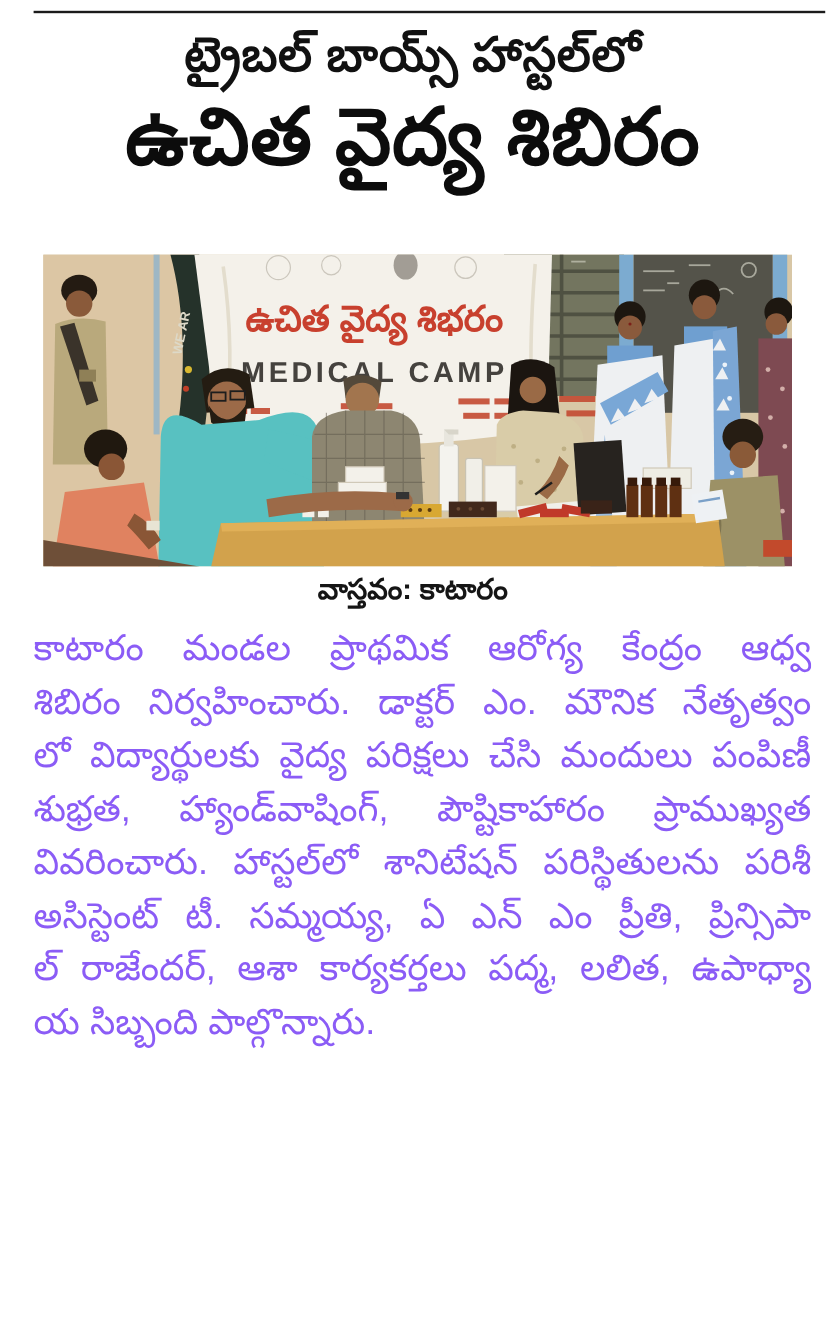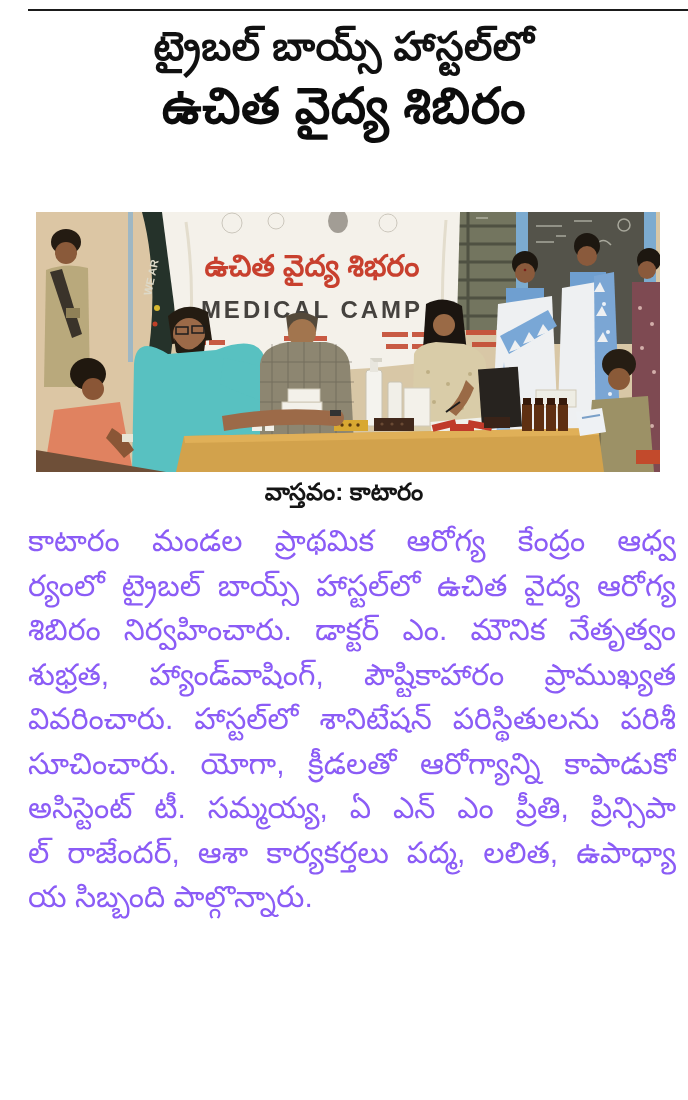--- a/index.html
+++ b/index.html
@@ -8,21 +8,21 @@
     font-family:"Liberation Sans","DejaVu Sans",sans-serif;color:#141414;
     overflow:hidden;margin:0 auto;
   }
   .top-rule{position:absolute;left:28px;right:0;top:9px;height:2px;background:#1b1b1b;}
   .kicker{
     position:absolute;top:24px;left:0;width:100%;margin:0;text-align:center;
     font-size:40px;font-weight:800;color:#111111;letter-spacing:0.5px;
   }
   .headline{
     position:absolute;top:80px;left:0;width:100%;margin:0;text-align:center;
-    font-size:50px;font-weight:900;color:#0c0c0c;line-height:1.05;letter-spacing:0.5px;
+    font-size:66px;font-weight:900;color:#0c0c0c;line-height:1.05;letter-spacing:0.5px;
   }
   .photo{position:absolute;left:36px;top:212px;width:624px;height:260px;margin:0;}
   .photo svg{display:block;}
   .dateline{
     position:absolute;top:478px;left:0;width:100%;margin:0;text-align:center;
     font-size:24px;font-weight:800;color:#151515;
   }
   .body-text{position:absolute;left:28px;top:519px;width:648px;}
   .body-text .bline{
     font-size:30px;line-height:44.5px;height:44.5px;overflow:hidden;
@@ -288,23 +288,22 @@
       </g>
 
       <polygon points="0,238 130,260 0,260" fill="#6e4f38"></polygon>
     </svg>
   </figure>
 
   <p class="dateline">వాస్తవం: కాటారం</p>
 
   <div class="body-text">
     <div class="bline">కాటారం మండల ప్రాథమిక ఆరోగ్య కేంద్రం ఆధ్వ</div>
-    <div class="bline">ర్యంలో ట్రైబల్ బాయ్స్ హాస్టల్‌లో ఉచిత వైద్య ఆరోగ్య</div>
     <div class="bline">శిబిరం నిర్వహించారు. డాక్టర్ ఎం. మౌనిక నేతృత్వం</div>
+    <div class="bline">లో విద్యార్థులకు వైద్య పరిక్షలు చేసి మందులు పంపిణీ</div>
     <div class="bline">శుభ్రత, హ్యాండ్‌వాషింగ్, పౌష్టికాహారం ప్రాముఖ్యత</div>
     <div class="bline">వివరించారు. హాస్టల్‌లో శానిటేషన్ పరిస్థితులను పరిశీ</div>
-    <div class="bline">సూచించారు. యోగా, క్రీడలతో ఆరోగ్యాన్ని కాపాడుకో</div>
     <div class="bline">అసిస్టెంట్ టీ. సమ్మయ్య, ఏ ఎన్ ఎం ప్రీతి, ప్రిన్సిపా</div>
     <div class="bline">ల్ రాజేందర్, ఆశా కార్యకర్తలు పద్మ, లలిత, ఉపాధ్యా</div>
     <div class="bline">య సిబ్బంది పాల్గొన్నారు.</div>
   </div>
 
 </div>
 
 </body></html>

